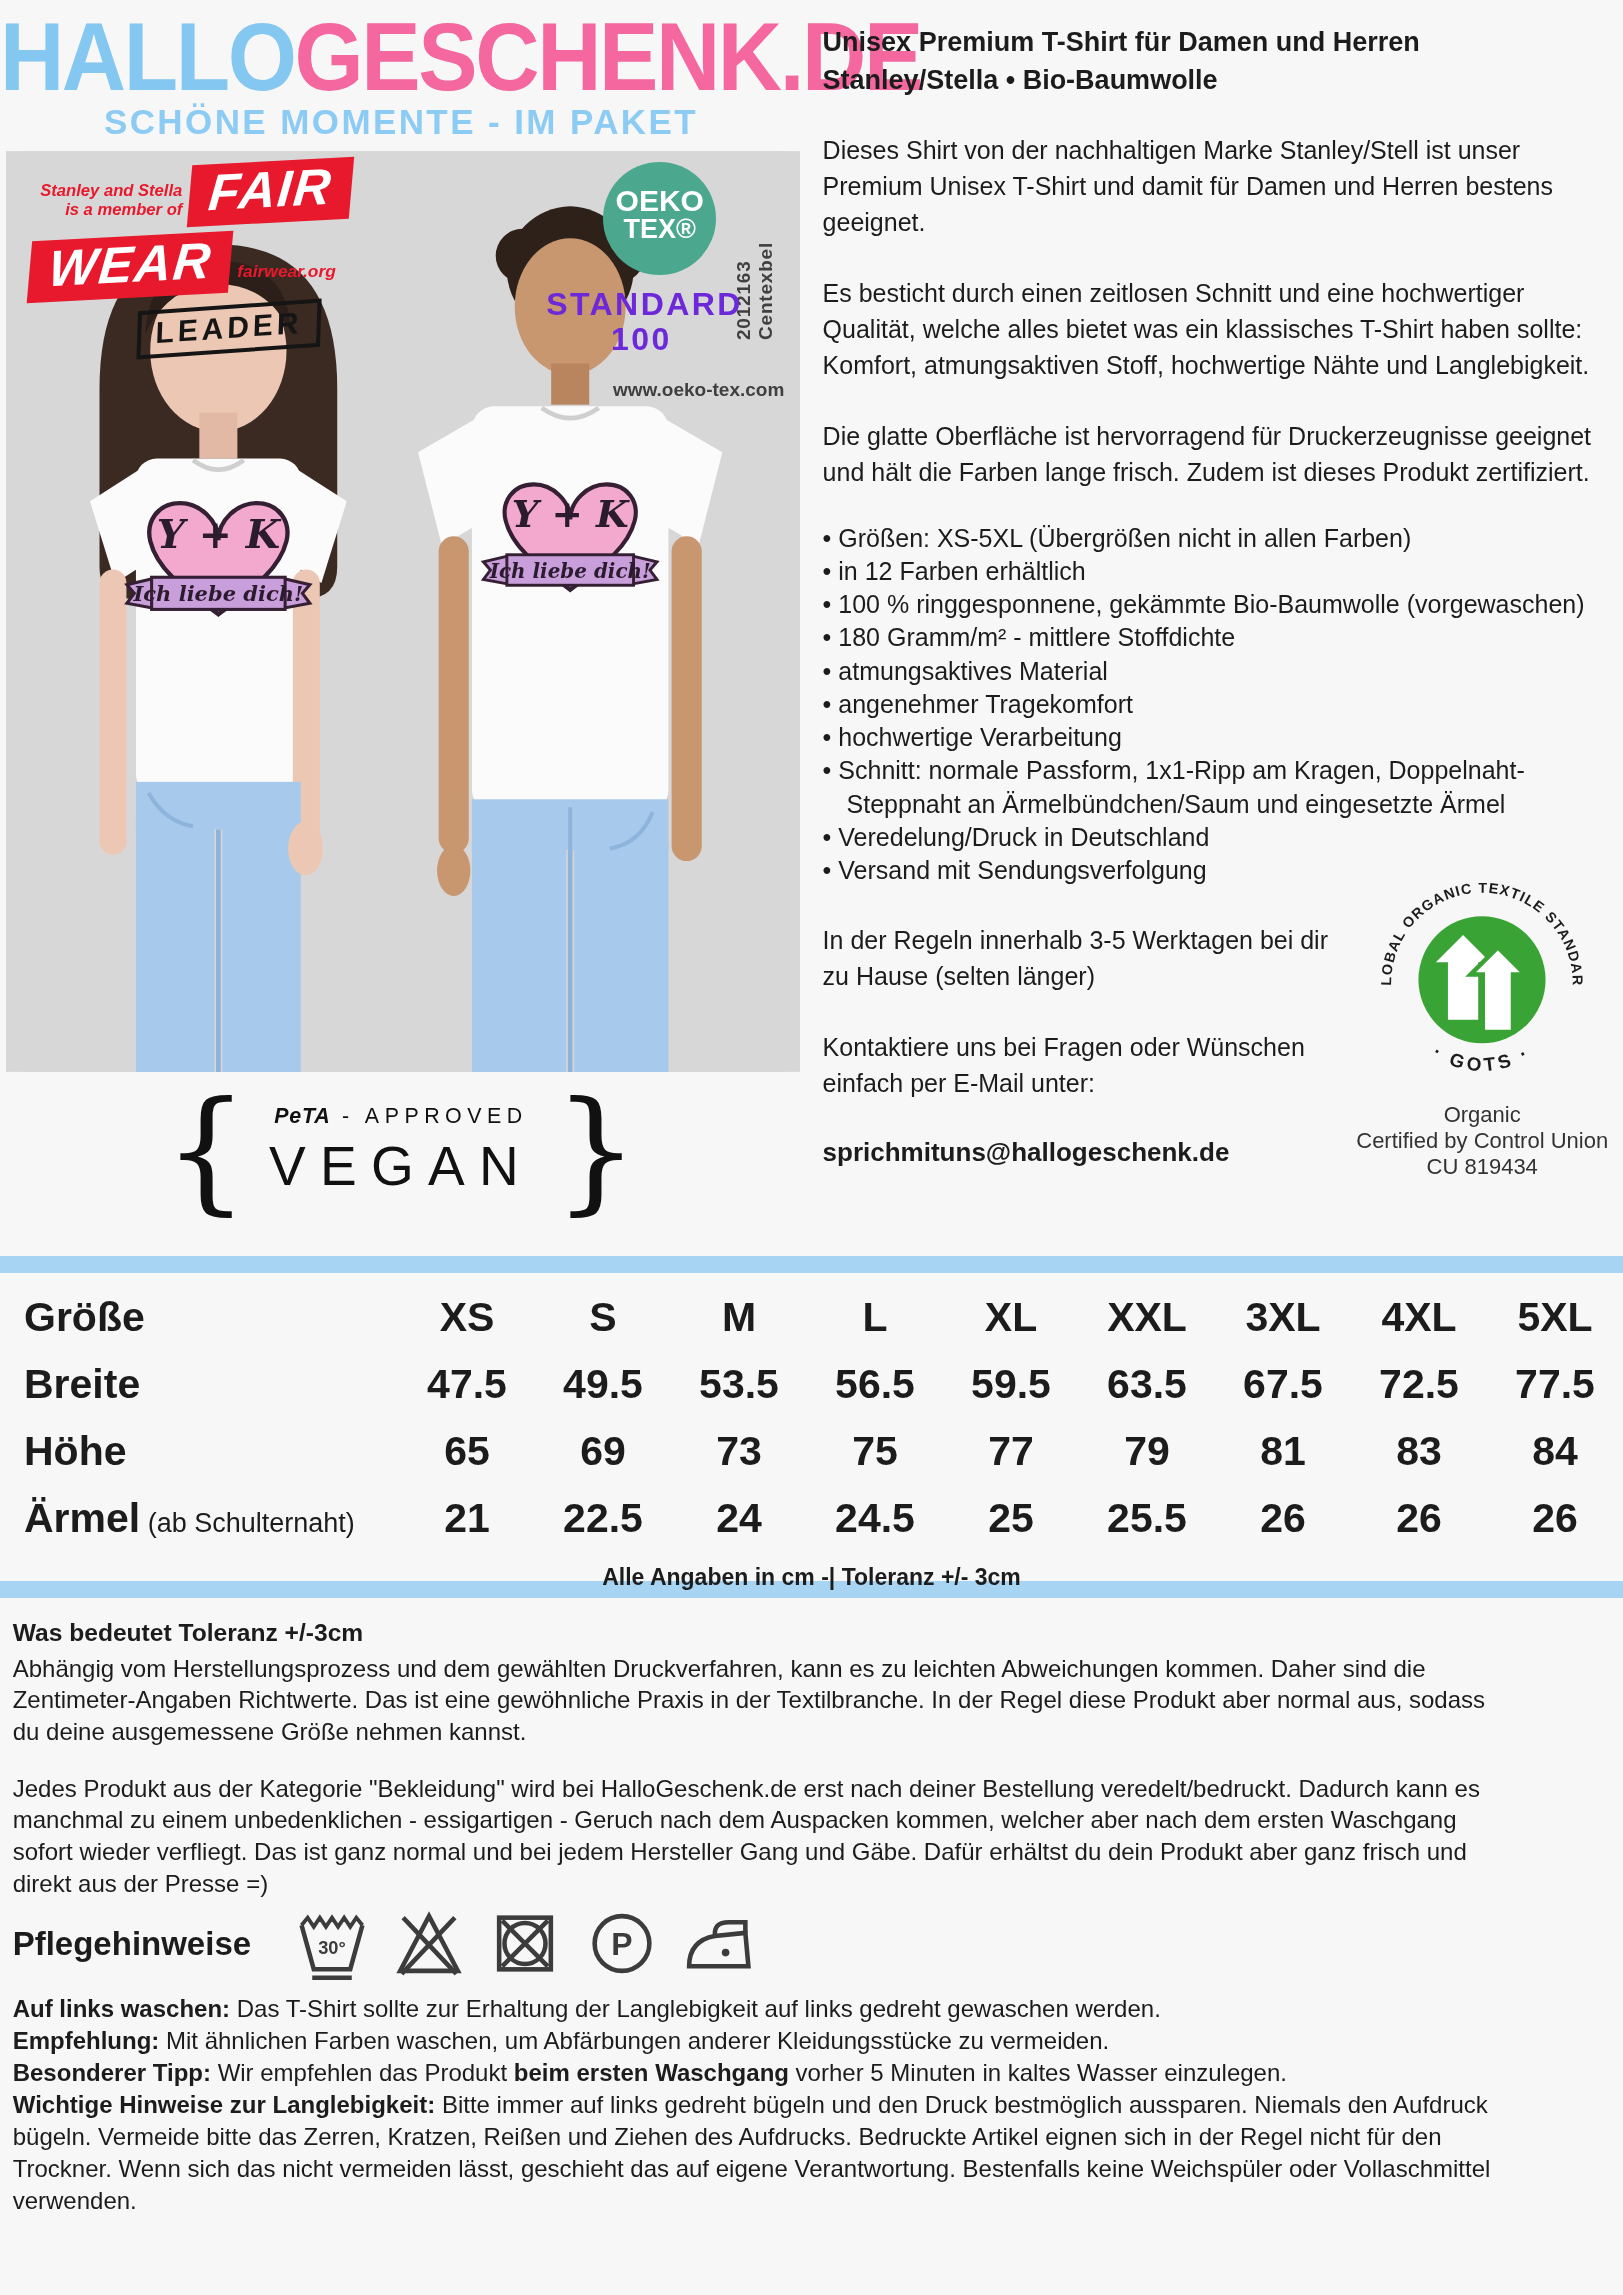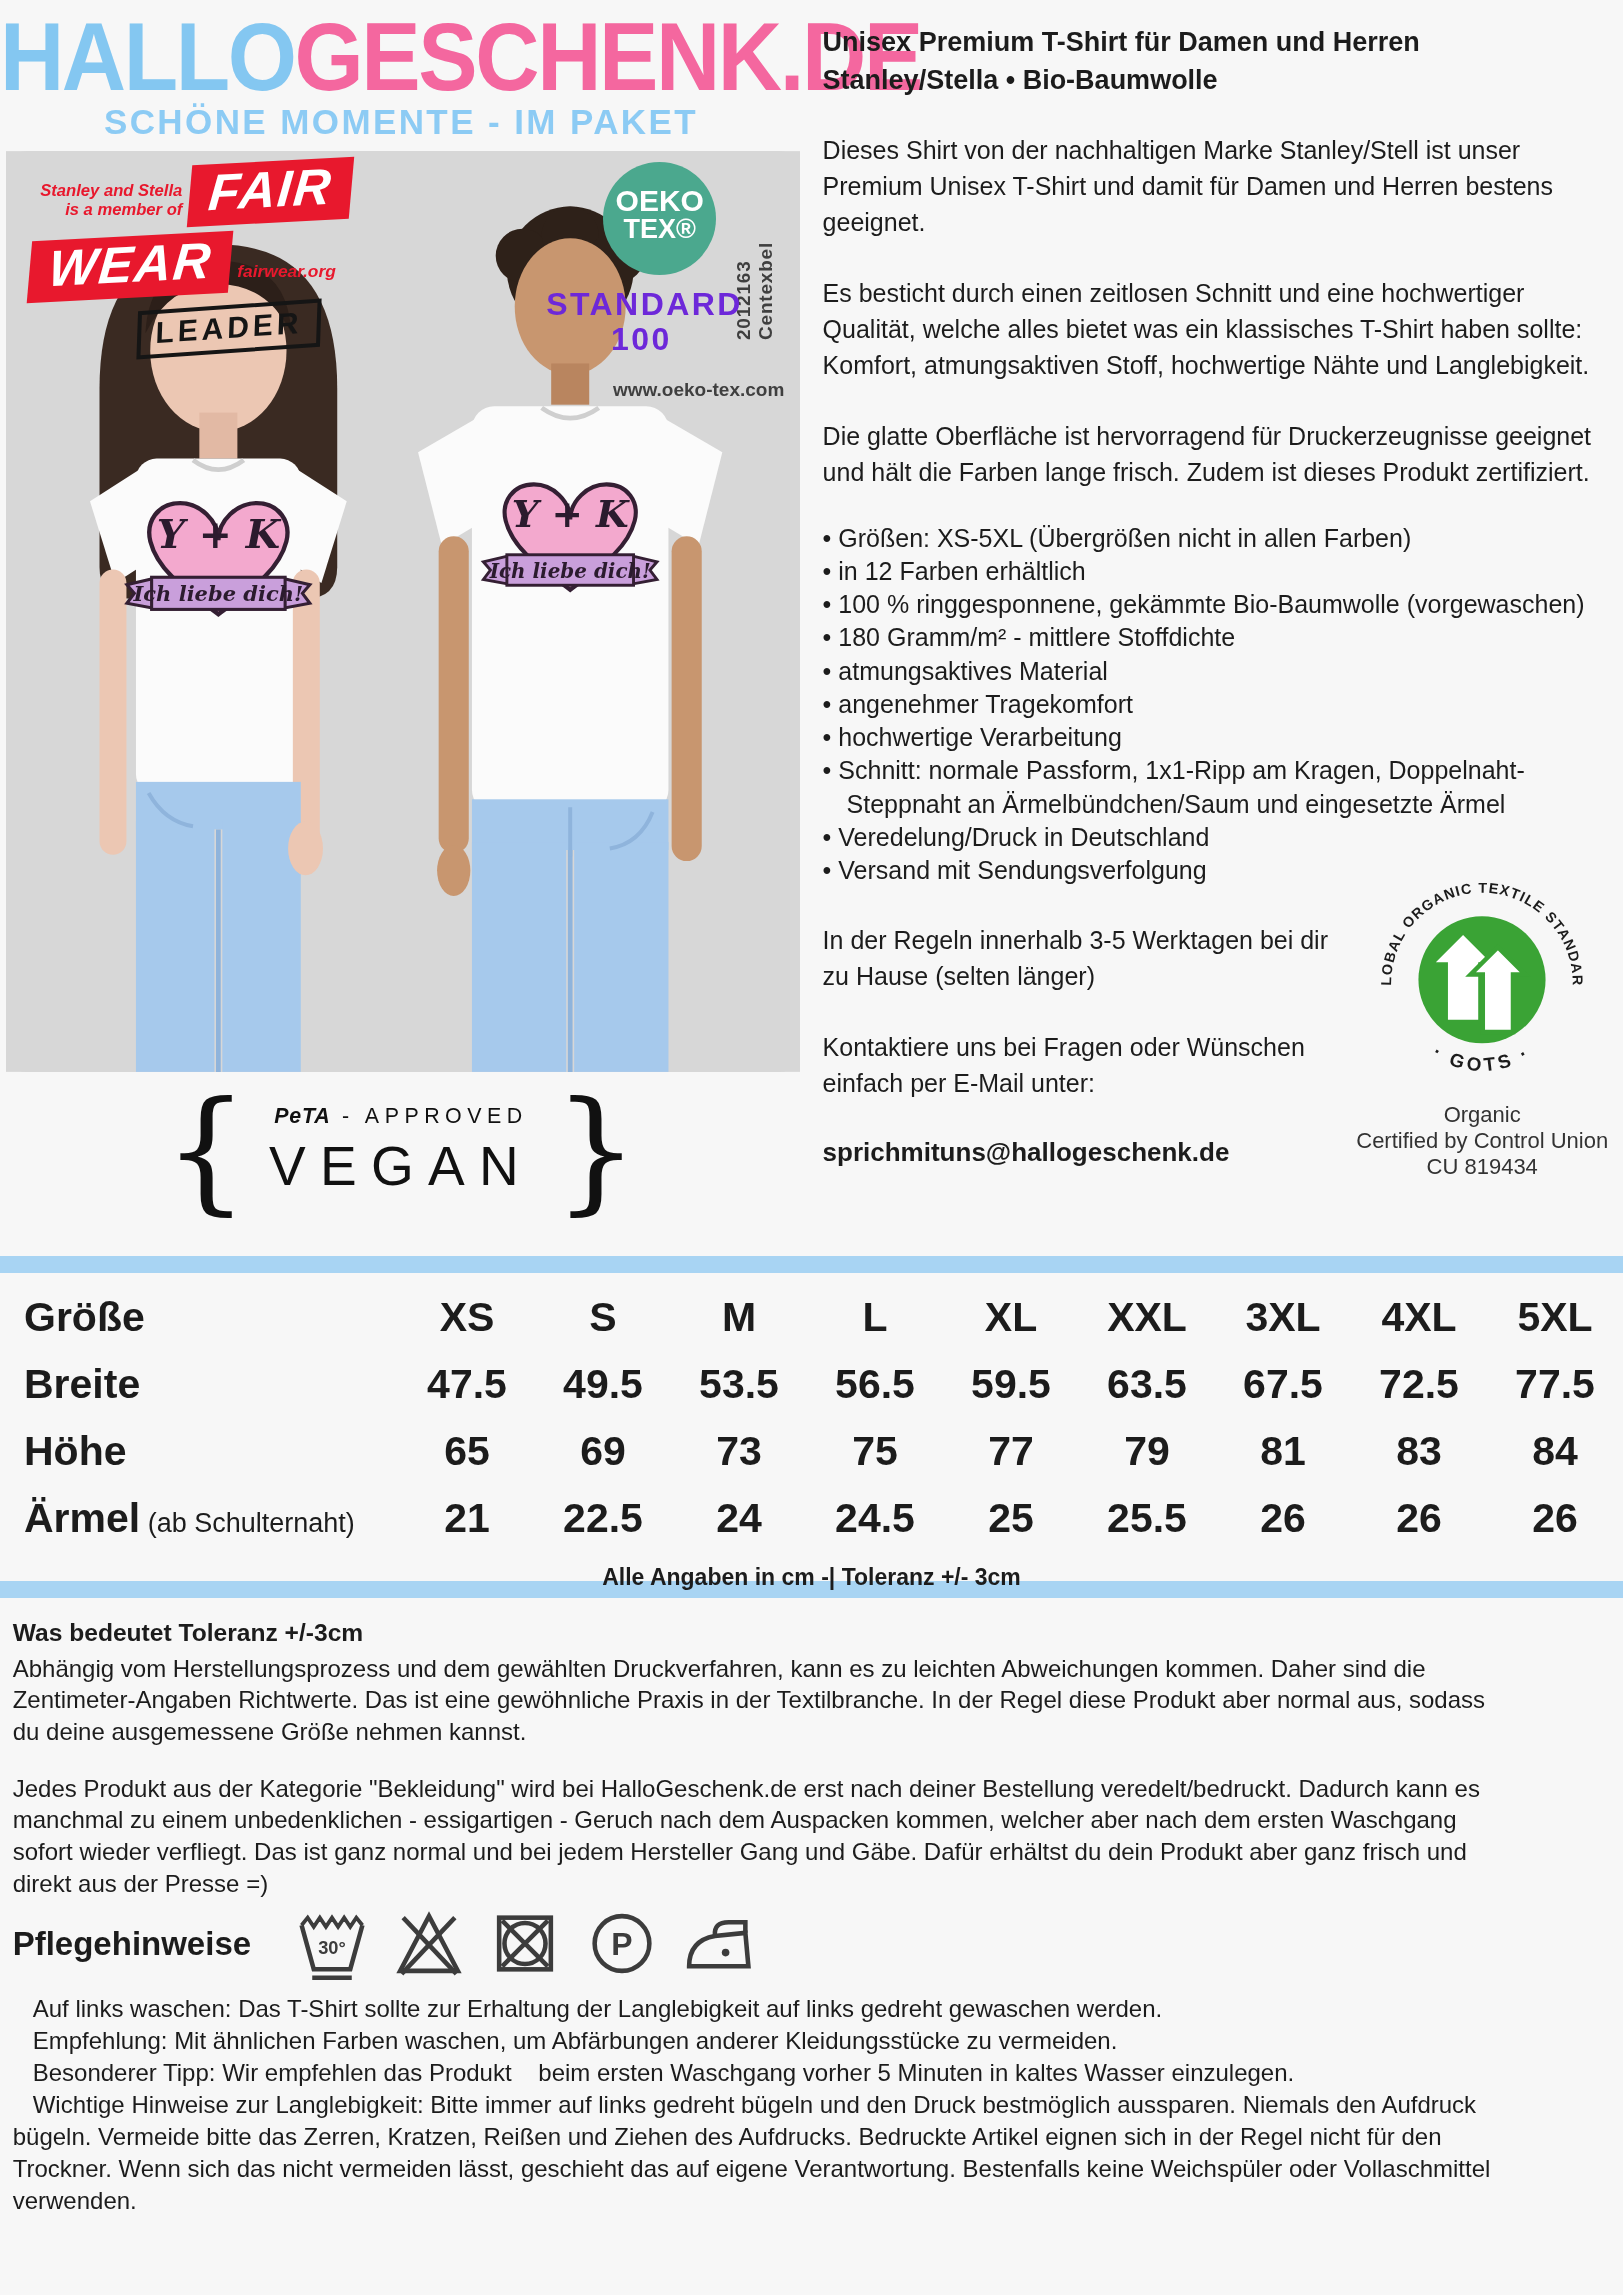--- a/index.html
+++ b/index.html
@@ -75,21 +75,21 @@
 
   
   .bottom{padding:19px 12.7px 0 12.7px;}
   .sec{margin-bottom:25px;}
   .sec h3{margin:0 0 3.2px 0;font-size:24.6px;line-height:1.3;}
   .sec p{margin:0;font-size:24px;line-height:1.32;max-width:1490px;}
   .care-row{display:flex;align-items:center;gap:24px;margin:4.8px 0 9.5px 0;}
   .care-label{font-weight:bold;font-size:33px;margin-right:19px;}
   .care-icons{display:flex;align-items:center;gap:20.6px;}
   .care-note{margin:0;font-size:24px;line-height:1.34;max-width:1506px;}
-  .care-note b{font-weight:normal;margin-left:20px;}
+  .care-note b{font-weight:bold;}
 </style>
 </head>
 <body>
 
 <div class="page">
 
   <div class="top">
 
     <div class="left-col">
 

